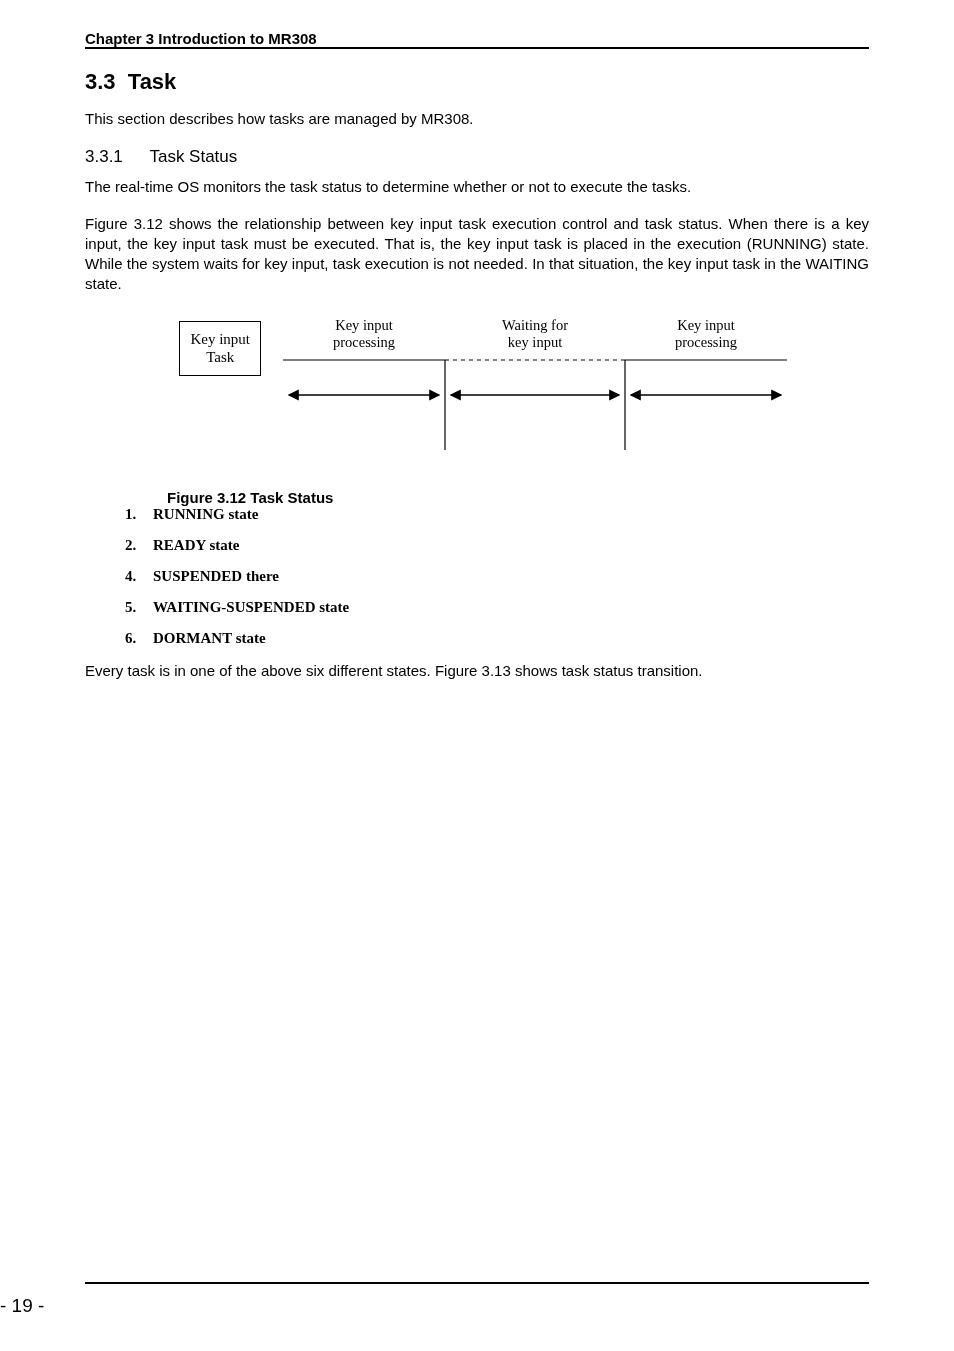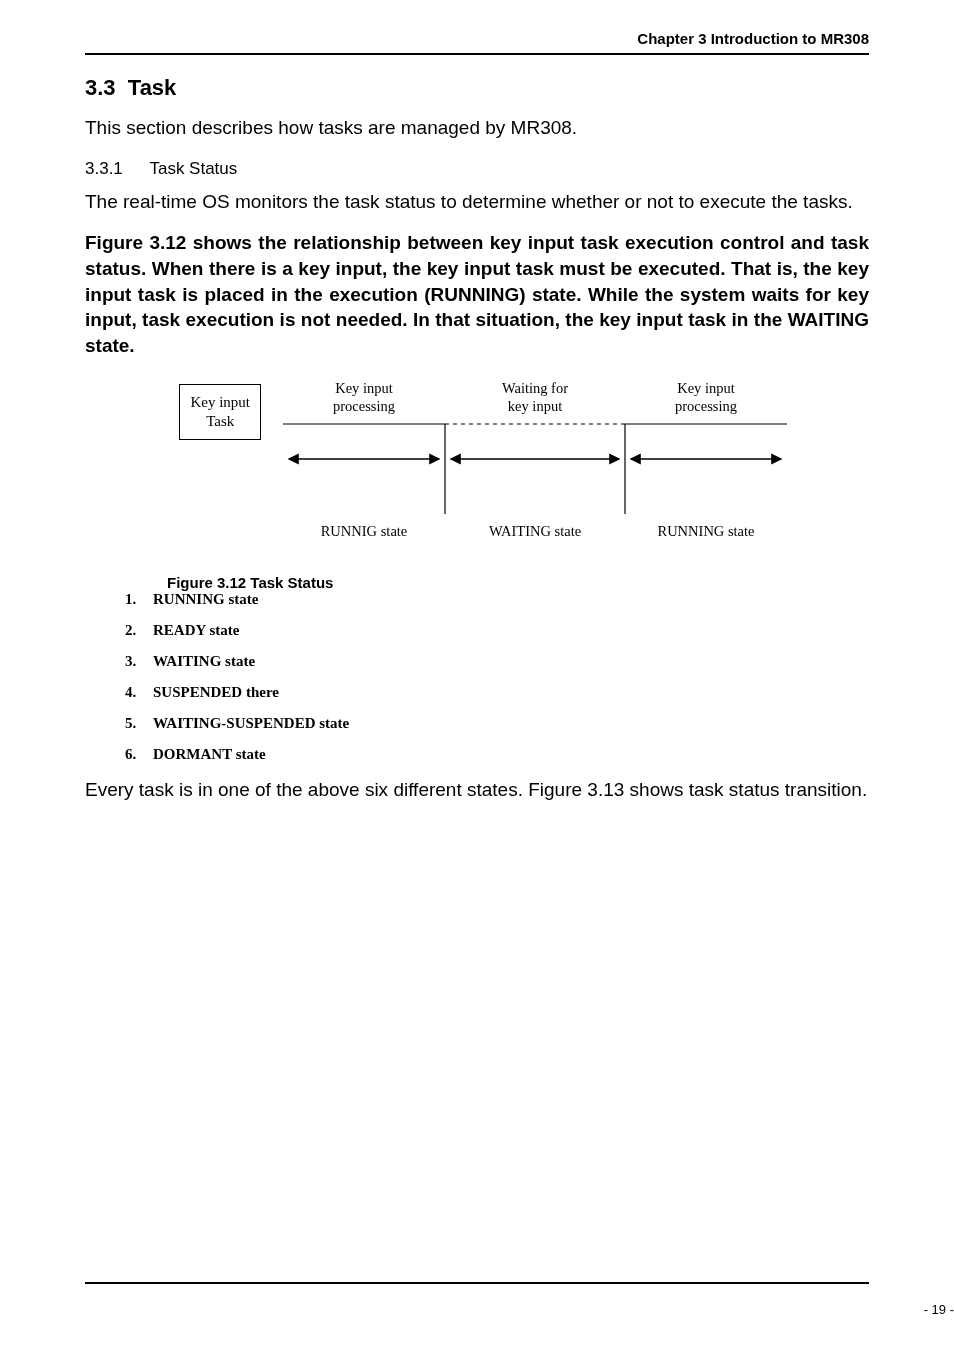--- a/index.html
+++ b/index.html
@@ -12,43 +12,41 @@
   }
   .page {
     width: 954px;
     height: 1351px;
     margin: 0 auto;
     position: relative;
     box-sizing: border-box;
     padding: 30px 85px 0 85px;
   }
   .chapter-header {
-    text-align: right;
-    font-weight: bold;
-    font-size: 15px;
-    padding-bottom: 6px;
+    text-align: left;
+    font-weight: bold;
+    font-size: 15px;
   }
   .hr-thick {
     border: none;
     border-top: 2px solid #000;
     margin: 0 0 20px 0;
   }
   .h1 {
     font-size: 22px;
     font-weight: bold;
     margin: 0 0 14px 0;
   }
   .p {
-    font-size: 19px;
+    font-size: 15px;
     margin: 0 0 16px 0;
     line-height: 1.35;
   }
   .justify {
     text-align: justify;
-    font-weight: bold;
   }
   .h2 {
     font-size: 17px;
     font-weight: normal;
     margin: 18px 0 10px 0;
   }
   .h2 .num {
     display: inline-block;
     width: 60px;
   }
@@ -141,22 +139,22 @@
     right: 85px;
     bottom: 60px;
     border: none;
     border-top: 2px solid #000;
   }
   .page-num {
     position: absolute;
     left: 0;
     right: 0;
     bottom: 34px;
-    text-align: right;
-    font-size: 13px;
+    text-align: left;
+    font-size: 19px;
   }
 </style>
 </head>
 <body>
 
 <div class="page">
 
   <div class="chapter-header">Chapter 3 Introduction to MR308</div>
   <hr class="hr-thick">
 
@@ -213,35 +211,29 @@
             </marker>
             <marker id="arrR" markerWidth="8" markerHeight="8" refX="7" refY="4" orient="auto">
               <path d="M0,0 L8,4 L0,8 Z" fill="#000"></path>
             </marker>
 
             <line x1="6" y1="40" x2="156" y2="40" stroke="#000" stroke-width="1.4" marker-start="url(#arrL)" marker-end="url(#arrR)"></line>
             <line x1="168" y1="40" x2="336" y2="40" stroke="#000" stroke-width="1.4" marker-start="url(#arrL)" marker-end="url(#arrR)"></line>
             <line x1="348" y1="40" x2="498" y2="40" stroke="#000" stroke-width="1.4" marker-start="url(#arrL)" marker-end="url(#arrR)"></line>
           </svg>
         </div>
-        <div class="state-labels">
-          <div class="state-label seg1">RUNNIG state</div>
-          <div class="state-label seg2">WAITING state</div>
-          <div class="state-label seg3">RUNNING state</div>
-        </div>
       </div>
     </div>
     <div class="figure-caption">Figure 3.12 Task Status</div>
   </div>
 
 
   <ol class="ol">
     <li><span class="n">1.</span><span class="t">RUNNING state</span></li>
     <li><span class="n">2.</span><span class="t">READY state</span></li>
-    <li><span class="n">3.</span><span class="t">WAITING state</span></li>
     <li><span class="n">4.</span><span class="t">SUSPENDED there</span></li>
     <li><span class="n">5.</span><span class="t">WAITING-SUSPENDED state</span></li>
     <li><span class="n">6.</span><span class="t">DORMANT state</span></li>
   </ol>
 
   <p class="p">Every task is in one of the above six different states. Figure 3.13 shows task status transition.</p>
 
   <hr class="footer-rule">
   <div class="page-num">- 19 -</div>
 

